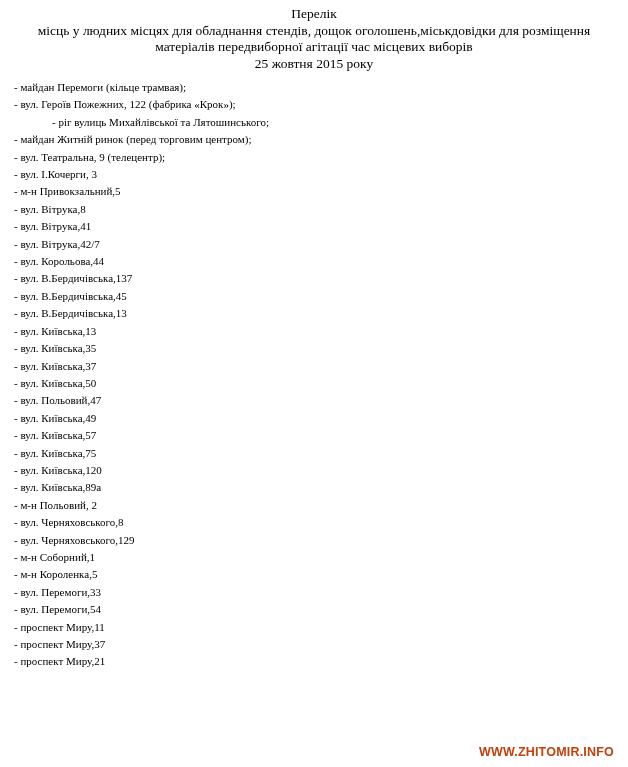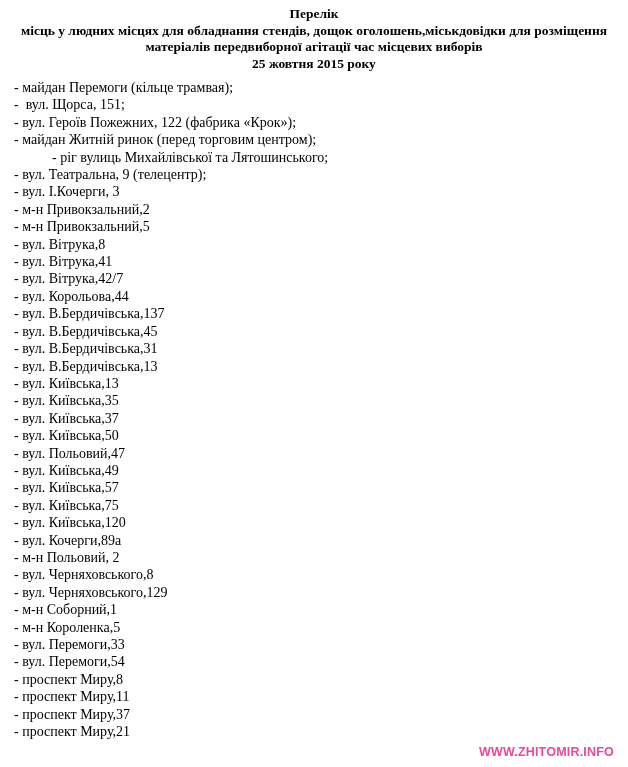--- a/index.html
+++ b/index.html
@@ -17,41 +17,41 @@
   }
   .page {
     position: relative;
     width: 628px;
     height: 767px;
     box-sizing: border-box;
     padding: 6px 10px 0 10px;
   }
   .title-block {
     text-align: center;
-    font-weight: bold;
+    font-weight: normal;
     font-size: 13.5px;
     line-height: 16.5px;
   }
   .title-line-1 {
     display: block;
   }
   .title-line-2 {
     display: block;
     padding: 0 6px;
   }
   .title-line-3 {
     display: block;
   }
   .list {
     margin-top: 7px;
     padding: 0 0 0 4px;
     list-style: none;
   }
   .list-item {
-    font-size: 14px;
+    font-size: 11px;
     line-height: 17.4px;
     white-space: pre;
   }
   .list-item.sub {
     padding-left: 38px;
   }
   .watermark {
     position: absolute;
     right: 14px;
     bottom: 8px;
@@ -68,54 +68,50 @@
 <div class="page">
 
   <div class="title-block">
     <span class="title-line-1">Перелік</span>
     <span class="title-line-2">місць у людних місцях для обладнання стендів, дощок оголошень,міськдовідки для розміщення матеріалів  передвиборної агітації час місцевих виборів</span>
     <span class="title-line-3">25 жовтня 2015 року</span>
   </div>
 
   <ul class="list" id="locations-list">
       <li class="list-item">- майдан Перемоги (кільце трамвая);</li>
-      <li class="list-item">-  вул. Щорса, 151;</li>
       <li class="list-item">- вул. Героїв Пожежних, 122 (фабрика «Крок»);</li>
+      <li class="list-item sub">- ріг вулиць Михайлівської та Лятошинського;</li>
       <li class="list-item">- майдан Житній ринок (перед торговим центром);</li>
-      <li class="list-item sub">- ріг вулиць Михайлівської та Лятошинського;</li>
       <li class="list-item">- вул. Театральна, 9 (телецентр);</li>
       <li class="list-item">- вул. І.Кочерги, 3</li>
-      <li class="list-item">- м-н Привокзальний,2</li>
       <li class="list-item">- м-н Привокзальний,5</li>
       <li class="list-item">- вул. Вітрука,8</li>
       <li class="list-item">- вул. Вітрука,41</li>
       <li class="list-item">- вул. Вітрука,42/7</li>
       <li class="list-item">- вул. Корольова,44</li>
       <li class="list-item">- вул. В.Бердичівська,137</li>
       <li class="list-item">- вул. В.Бердичівська,45</li>
-      <li class="list-item">- вул. В.Бердичівська,31</li>
       <li class="list-item">- вул. В.Бердичівська,13</li>
       <li class="list-item">- вул. Київська,13</li>
       <li class="list-item">- вул. Київська,35</li>
       <li class="list-item">- вул. Київська,37</li>
       <li class="list-item">- вул. Київська,50</li>
       <li class="list-item">- вул. Польовий,47</li>
       <li class="list-item">- вул. Київська,49</li>
       <li class="list-item">- вул. Київська,57</li>
       <li class="list-item">- вул. Київська,75</li>
       <li class="list-item">- вул. Київська,120</li>
-      <li class="list-item">- вул. Кочерги,89а</li>
+      <li class="list-item">- вул. Київська,89а</li>
       <li class="list-item">- м-н Польовий, 2</li>
       <li class="list-item">- вул. Черняховського,8</li>
       <li class="list-item">- вул. Черняховського,129</li>
       <li class="list-item">- м-н Соборний,1</li>
       <li class="list-item">- м-н Короленка,5</li>
       <li class="list-item">- вул. Перемоги,33</li>
       <li class="list-item">- вул. Перемоги,54</li>
-      <li class="list-item">- проспект Миру,8</li>
       <li class="list-item">- проспект Миру,11</li>
       <li class="list-item">- проспект Миру,37</li>
       <li class="list-item">- проспект Миру,21</li>
     </ul>
 
-  <div class="watermark" style="color: #ec4899;">WWW.ZHITOMIR.INFO</div>
+  <div class="watermark" style="color: #c2410c;">WWW.ZHITOMIR.INFO</div>
 
 </div>
 
 </body></html>

